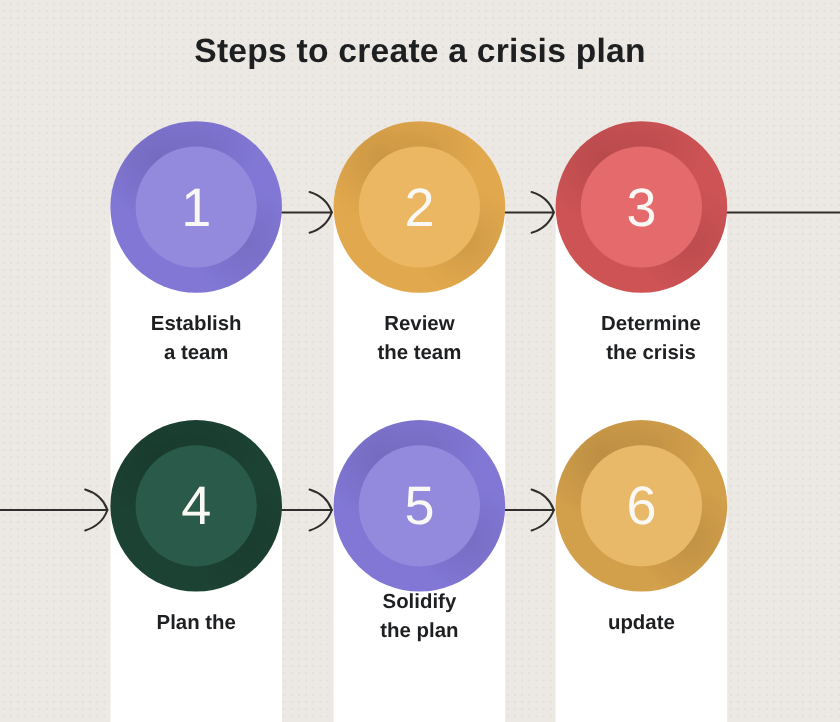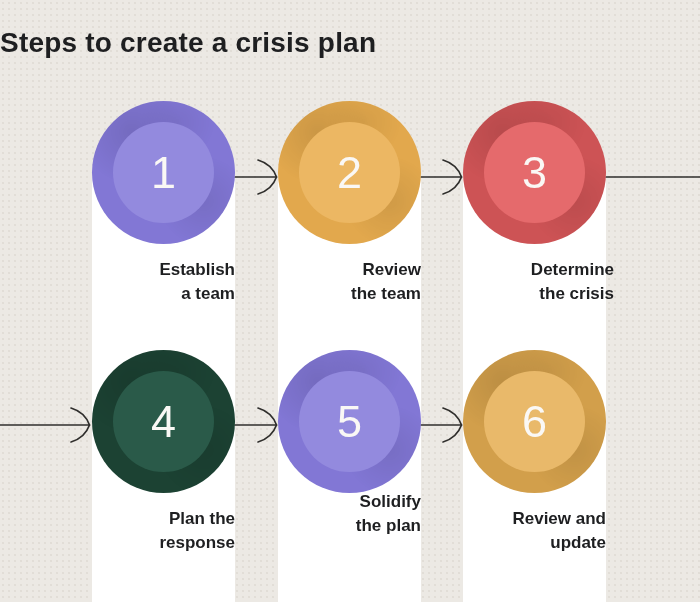--- a/index.html
+++ b/index.html
@@ -22,20 +22,21 @@
     background-image: radial-gradient(rgba(180,170,155,0.18) 1px, rgba(0,0,0,0) 1px);
     background-size: 6px 6px;
     pointer-events: none;
     z-index: 0;
   }
   .page-title {
     position: absolute;
     top: 27px;
     left: 0;
     width: 700px;
+    text-align: center;
     font-size: 28px;
     font-weight: 600;
     letter-spacing: 0.2px;
     z-index: 5;
   }
   .band {
     position: absolute;
     top: 176px;
     width: 143px;
     height: 426px;
@@ -79,21 +80,21 @@
     display: flex;
     align-items: center;
     justify-content: center;
     font-size: 45px;
     font-weight: 300;
     color: #faf8f5;
   }
   .step-label {
     position: absolute;
     width: 143px;
-    text-align: right;
+    text-align: center;
     font-size: 17px;
     font-weight: 700;
     line-height: 24px;
     z-index: 4;
   }
   .step-label span { display: block; }
   .arrow-layer path, .arrow-layer line {
     stroke: var(--arrow, #2f2e2c);
     stroke-width: 1.7;
     fill: none;
@@ -180,22 +181,20 @@
 <div class="step-label" style="left:278px;top:258px">
   <span>Review</span>
   <span>the team</span>
 </div>
 <div class="step-label" style="left:471px;top:258px">
   <span>Determine</span>
   <span>the crisis</span>
 </div>
 <div class="step-label" style="left:92px;top:507px">
   <span>Plan the</span>
-  <span>response</span>
 </div>
 <div class="step-label" style="left:278px;top:490px">
   <span>Solidify</span>
   <span>the plan</span>
 </div>
 <div class="step-label" style="left:463px;top:507px">
-  <span>Review and</span>
   <span>update</span>
 </div>
 
 </body></html>

